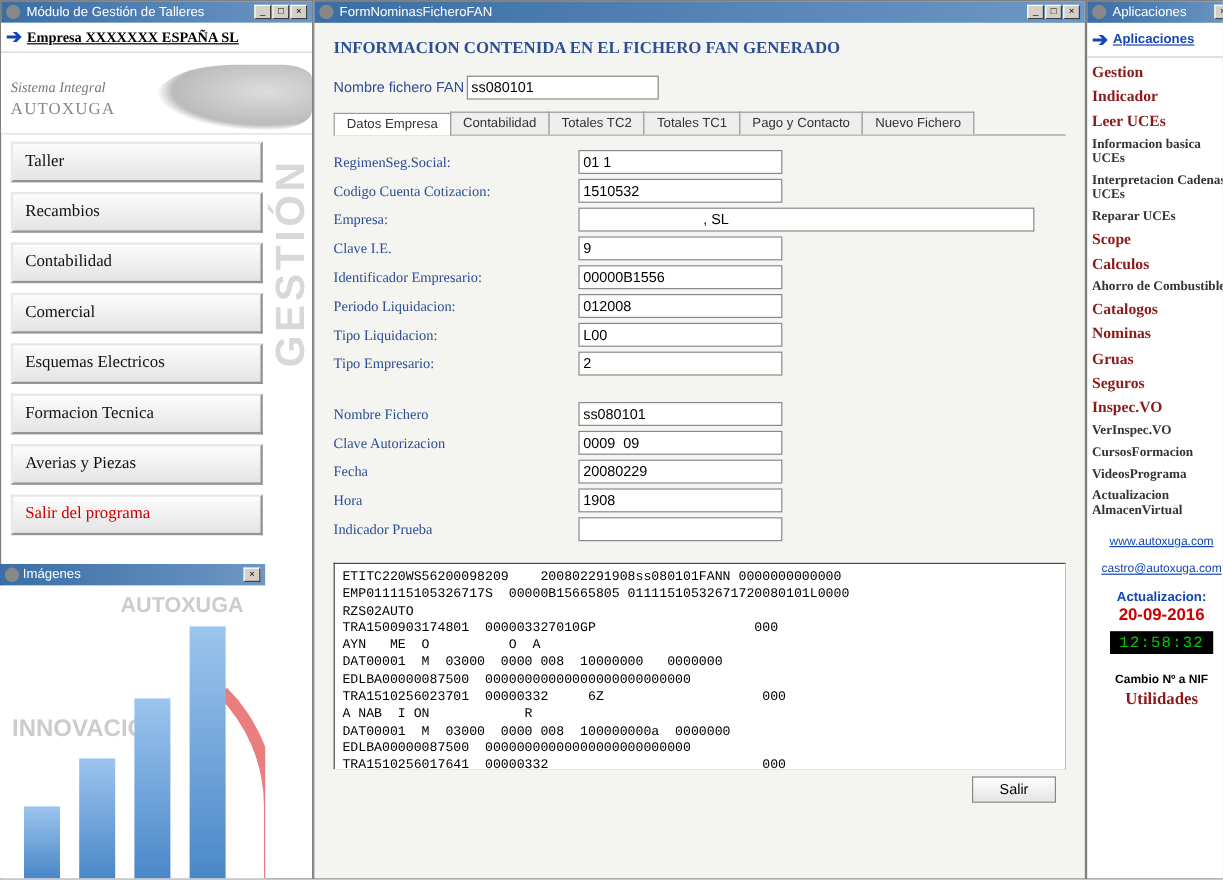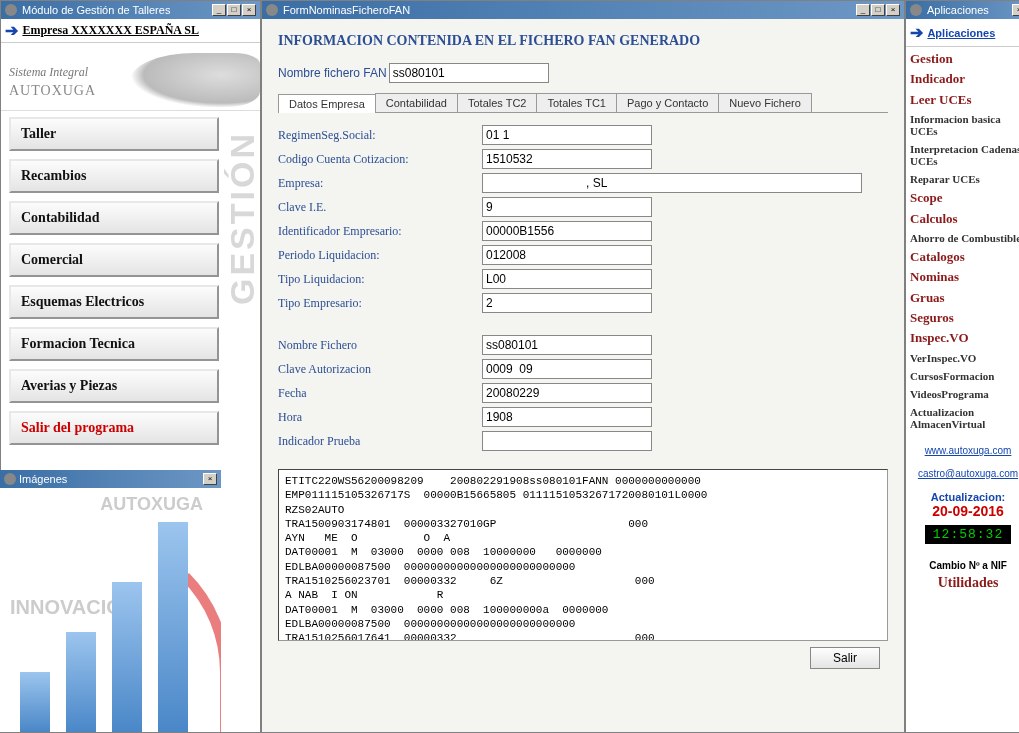--- a/index.html
+++ b/index.html
@@ -87,21 +87,21 @@
   position: absolute; right: -2px; top: 20px;
   writing-mode: vertical-rl; transform: rotate(180deg);
   font-size: 34px; font-weight: bold; color: #d8d8d8;
   letter-spacing: 3px; font-family: Arial;
 }
 .menu-btn {
   display: block; width: 210px;
   border: 2px outset #e8e8e8;
   background: linear-gradient(#fcfcfc, #e4e4e4);
   padding: 7px 10px; margin-bottom: 8px;
-  font-family: Verdana; font-size: 14px; font-weight: bold;
+  font-family: Verdana; font-size: 14px; font-weight: normal;
   color: #111; text-align: left; cursor: pointer;
 }
 .menu-btn.red { color: #c00; }
 #imagenes-bar {
   position: absolute; left: 0; top: 470px; width: 221px;
 }
 #img-title {
   background: linear-gradient(90deg, #3a6ea5, #6d97c5);
   color: #fff; font-size: 11px; padding: 2px 4px;
   display: flex; justify-content: space-between; align-items: center;

